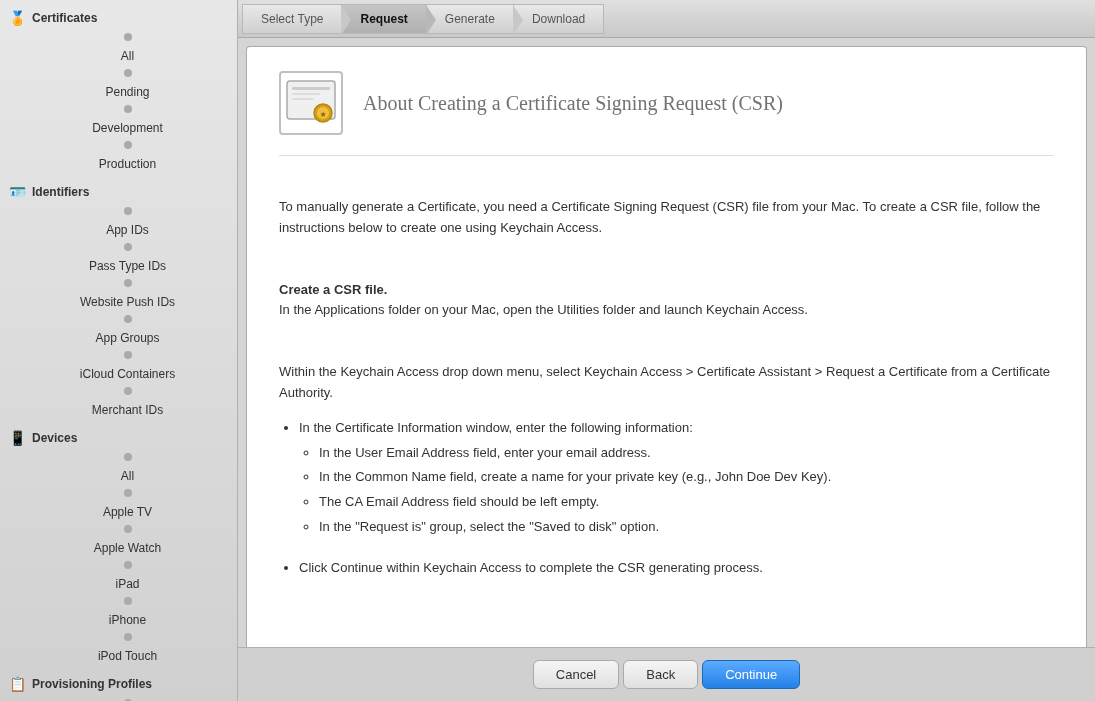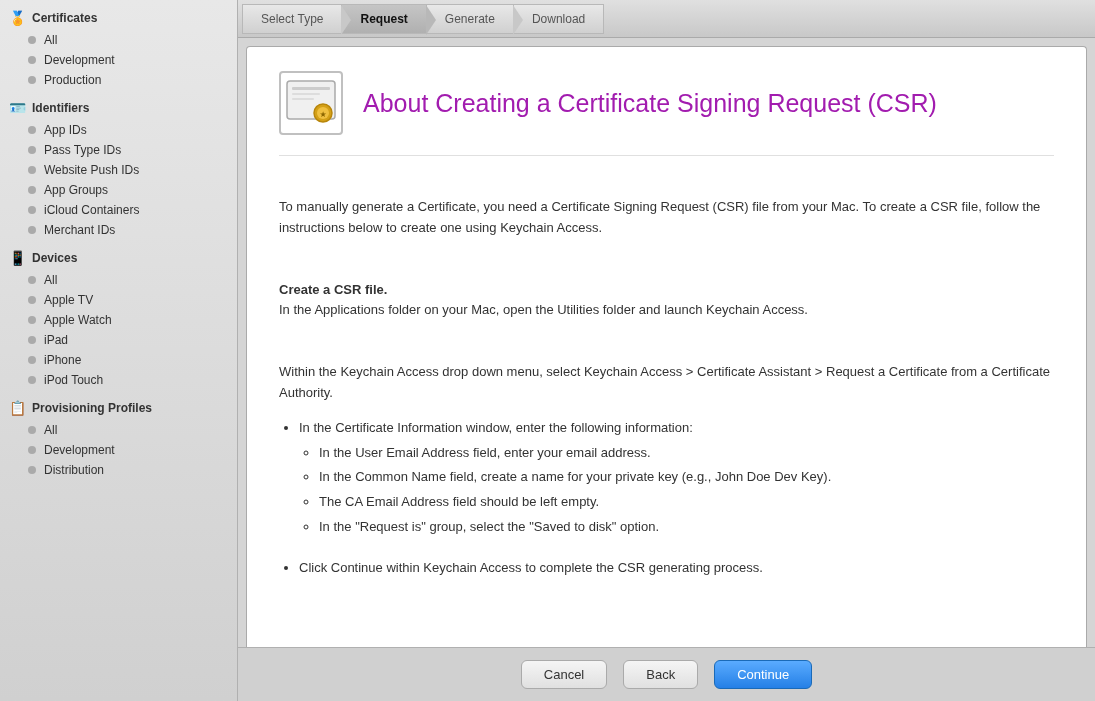--- a/index.html
+++ b/index.html
@@ -44,20 +44,21 @@
     }
 
     .sidebar-item {
       display: flex;
       align-items: center;
       padding: 3px 10px 3px 28px;
       font-size: 12px;
       color: #333;
       cursor: pointer;
       gap: 8px;
+      flex-direction: column;
     }
 
     .sidebar-dot {
       width: 8px;
       height: 8px;
       border-radius: 50%;
       background: #aaa;
       flex-shrink: 0;
     }
 
@@ -154,23 +155,24 @@
       flex-shrink: 0;
       overflow: hidden;
     }
 
     .cert-icon svg {
       width: 52px;
       height: 52px;
     }
 
     .content-title {
-      font-size: 25px;
+      font-size: 20px;
       font-weight: 300;
-      color: #a21caf;
+      color: #737373;
+      font-family: Liberation Serif, serif;
     }
 
     .content-body {
       font-size: 13px;
       color: #333;
       line-height: 1.6;
     }
 
     .content-body p {
       margin-bottom: 14px;
@@ -194,21 +196,21 @@
       margin-top: 4px;
     }
 
     
     #footer {
       background: #d0d0d0;
       border-top: 1px solid #b0b0b0;
       padding: 12px 20px;
       display: flex;
       justify-content: center;
-      gap: 16px;
+      gap: 4px;
     }
 
     .btn {
       padding: 6px 22px;
       border-radius: 6px;
       font-size: 13px;
       font-weight: 500;
       cursor: pointer;
       border: 1px solid;
     }
@@ -230,20 +232,24 @@
 
 <div id="sidebar">
 
   <div class="sidebar-section-header">
     <span class="sidebar-section-icon">🏅</span>
     <span>Certificates</span>
   </div>
   <div class="sidebar-item">
     <span class="sidebar-dot"></span>
     <span>All</span>
+  </div>
+  <div class="sidebar-item">
+    <span class="sidebar-dot"></span>
+    <span>Pending</span>
   </div>
   <div class="sidebar-item">
     <span class="sidebar-dot"></span>
     <span>Development</span>
   </div>
   <div class="sidebar-item">
     <span class="sidebar-dot"></span>
     <span>Production</span>
   </div>
 

